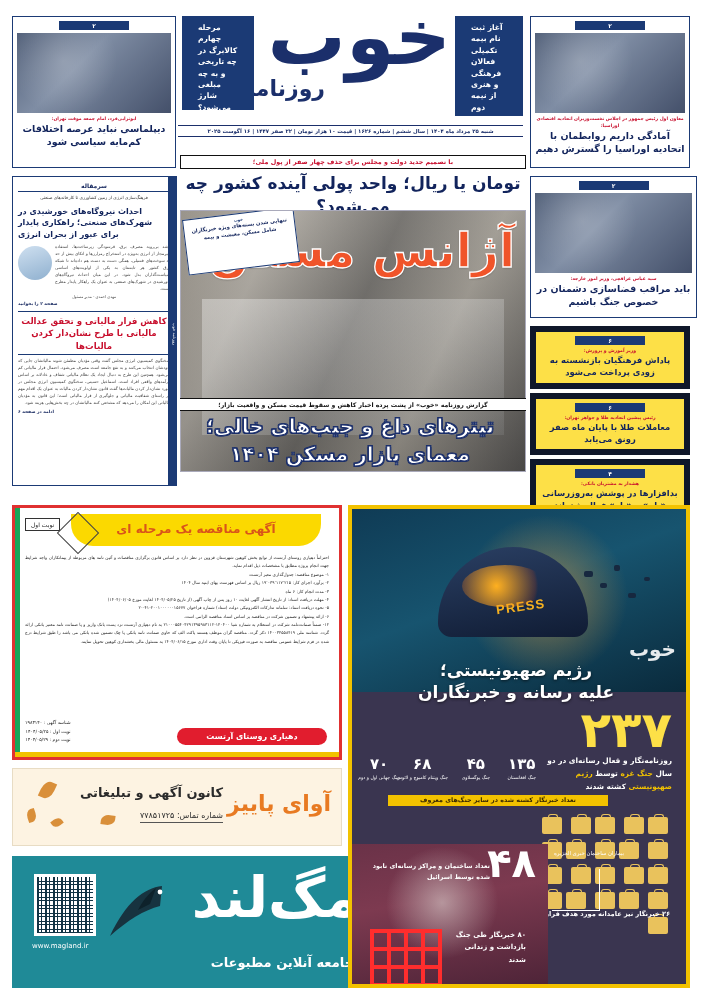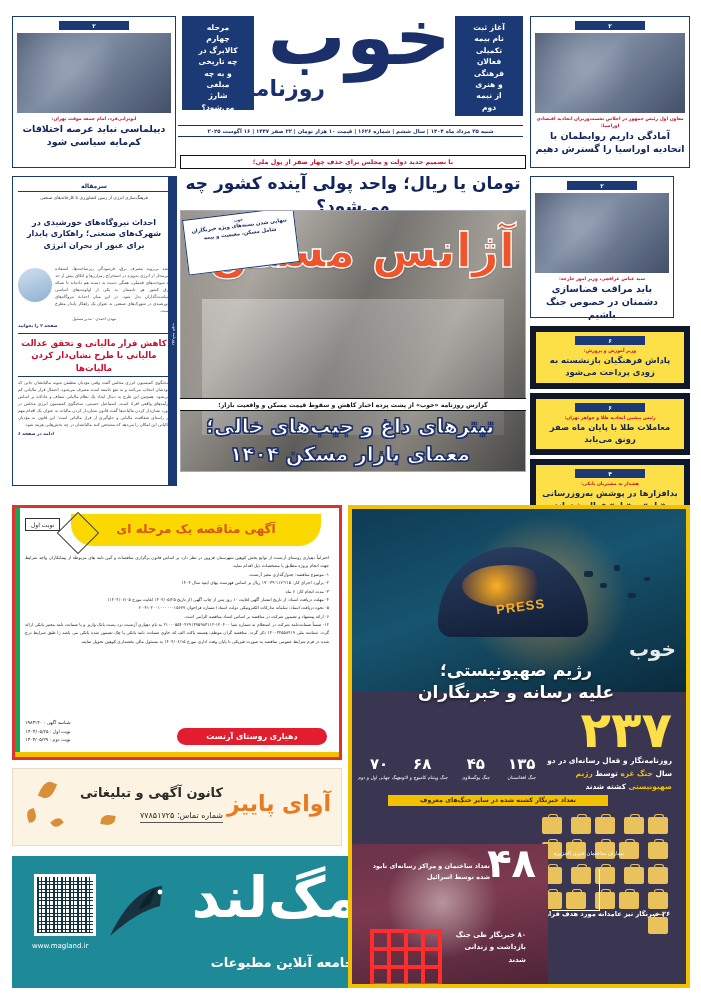--- a/index.html
+++ b/index.html
@@ -41,42 +41,42 @@
   }
   .logo-tags { position:absolute; right:288px; top:76px; font-size:6px; color:#1b2f6b; line-height:1.7; font-weight:700; text-align:center;}
   .dateline {
     position:absolute; left:0; right:0; top:121px;
     font-size:5.4px; color:#1b2f6b; font-weight:700; text-align:center;
     border-top:1px solid #1b2f6b; border-bottom:1px solid #1b2f6b;
     padding:2px 0; direction:rtl;
   }
   .mast-blue-left, .mast-blue-right {
     position:absolute; background:#1b3a75; color:#fff;
-    font-size:7.6px; font-weight:700; line-height:1.5; text-align:center;
+    font-size:7.6px; font-weight:700; line-height:1.5; text-align:left;
     padding:6px 16px; direction:rtl;
   }
   .mast-blue-left  { left:182px;  top:16px; width:72px; height:94px; }
   .mast-blue-right { left:455px; top:16px; width:68px; height:100px; }
 
   
   .card { position:absolute; border:1px solid #1b3a75; padding:4px; background:#fff; }
   .card .photo { height:80px; }
   .cap { margin-top:3px; }
 
   .left-top  { left:12px;  top:16px;  width:164px; height:152px; }
   .right-top { left:530px; top:16px;  width:160px; height:152px; }
-  .right-mid { left:530px; top:176px; width:144px; height:142px; }
+  .right-mid { left:530px; top:176px; width:167px; height:142px; }
 
   
   .left-col { position:absolute; left:12px; top:176px; width:164px; height:310px;
               border:1px solid #1b3a75; padding:5px; background:#fff; }
   .sarmaghale { color:#12245c; font-size:6px; font-weight:700; text-align:center; letter-spacing:2px;}
   .rule { height:1px; background:#1b3a75; margin:2px 0 3px 0; }
   .edit-kicker { font-size:4.4px; color:#333; text-align:center; line-height:1.5; }
-  .edit-head { font-size:8px; font-weight:700; color:#12245c; text-align:center; line-height:1.45; margin:15px 0; }
+  .edit-head { font-size:8px; font-weight:700; color:#12245c; text-align:left; line-height:1.45; margin:4px 0; }
   .body-txt { font-size:4.2px; color:#3a3a3a; line-height:1.65; text-align:justify; direction:rtl; }
   .avatar { float:left; width:34px; height:34px; border-radius:50%; margin:2px 3px 2px 0;
             background:linear-gradient(160deg,#cfe0f0,#8fb0cf); }
   .byline { font-size:3.8px; color:#444; text-align:center; clear:both; margin-top:1px;}
   .contd { font-size:4.4px; color:#12245c; font-weight:700; text-align:left; margin-top:2px; }
 
   .tax-head { font-size:8.6px; font-weight:700; color:#c8102e; text-align:center; line-height:1.45; }
 
   
   .lead { position:absolute; left:180px; top:155px; width:346px; }

